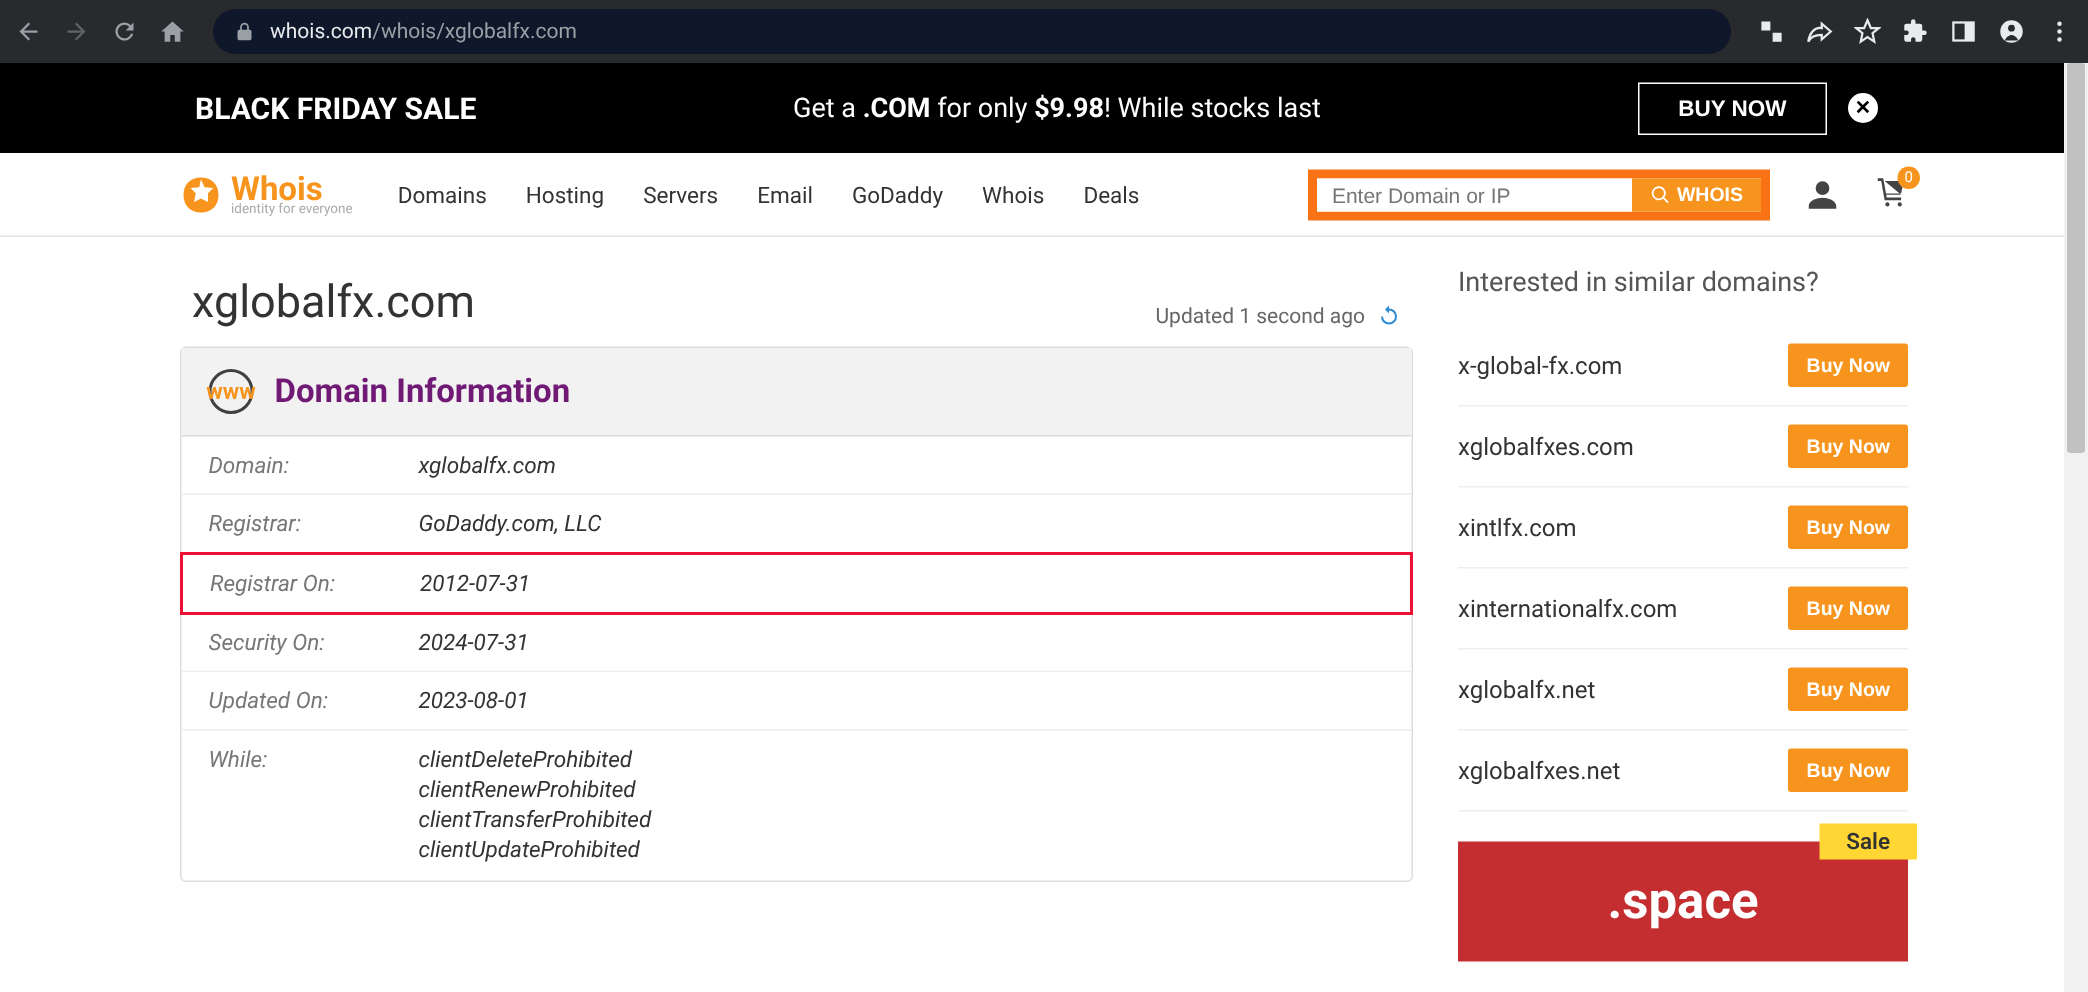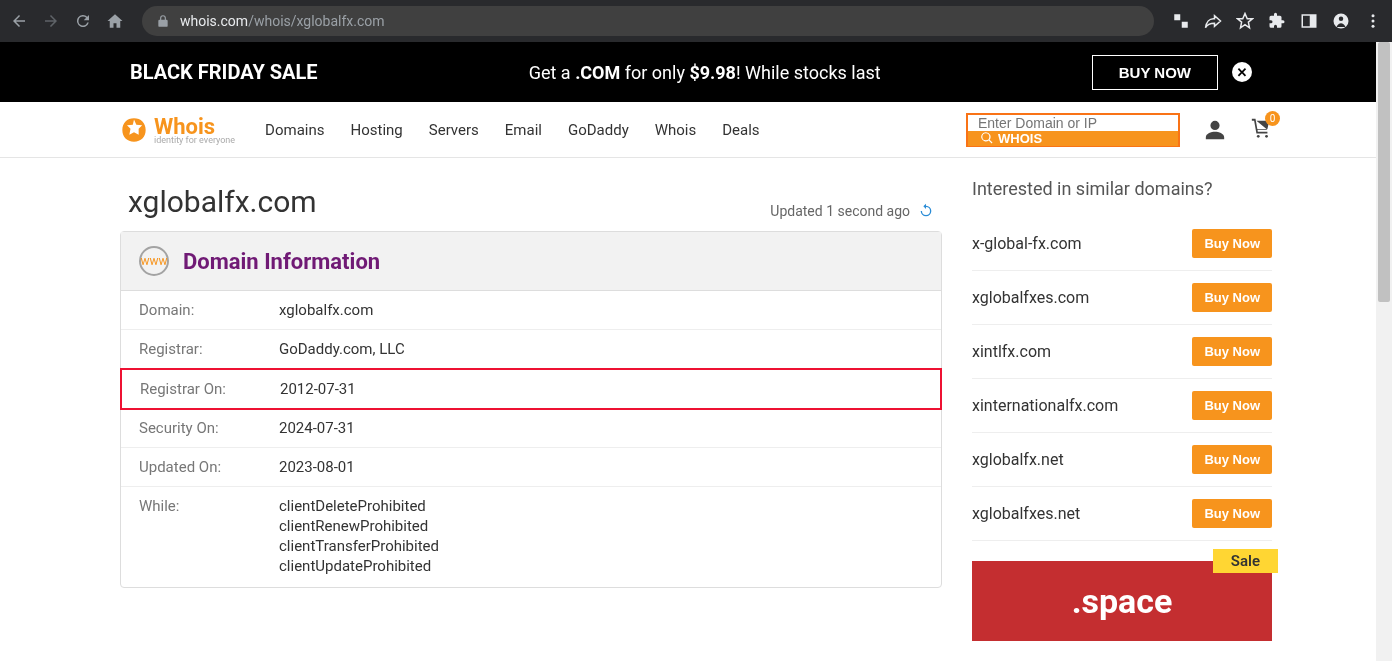--- a/index.html
+++ b/index.html
@@ -3,21 +3,21 @@
 <meta charset="utf-8">
 <style>
 * { margin: 0; padding: 0; box-sizing: border-box; }
 body { font-family: -apple-system, BlinkMacSystemFont, "Segoe UI", Roboto, Arial, sans-serif; background: #fff; overflow-x: hidden; }
 
 
 .browser-chrome { background: #292a2d; height: 42px; display: flex; align-items: center; padding: 0 10px; gap: 12px; }
 .nav-icons { display: flex; gap: 14px; align-items: center; }
 .nav-icon { width: 18px; height: 18px; fill: #9aa0a6; cursor: pointer; }
 .nav-icon.disabled { fill: #5f6368; }
-.url-bar { flex: 1; background: #404040; border-radius: 20px; height: 30px; display: flex; align-items: center; padding: 0 14px; gap: 10px; margin: 0 6px; }
+.url-bar { flex: 1; background: #0f172a; border-radius: 20px; height: 30px; display: flex; align-items: center; padding: 0 14px; gap: 10px; margin: 0 6px; }
 .lock-icon { width: 14px; height: 14px; fill: #9aa0a6; }
 .url-text { color: #9aa0a6; font-size: 14px; }
 .url-text .domain { color: #e8eaed; }
 .right-icons { display: flex; gap: 14px; align-items: center; }
 .right-icon { width: 18px; height: 18px; fill: #e8eaed; cursor: pointer; }
 
 
 .banner { background: #000; height: 60px; display: flex; align-items: center; justify-content: space-between; padding: 0 140px 0 130px; color: #fff; }
 .banner-left { font-weight: 700; font-size: 20px; }
 .banner-mid { font-size: 18px; }
@@ -29,41 +29,41 @@
 
 .main-header { border-bottom: 1px solid #e5e5e5; height: 56px; display: flex; align-items: center; padding: 0 120px; justify-content: space-between; }
 .header-left { display: flex; align-items: center; gap: 30px; }
 .logo { display: flex; align-items: center; gap: 6px; }
 .logo-icon { width: 28px; height: 28px; }
 .logo-text { color: #f7941d; font-size: 22px; font-weight: 700; }
 .logo-sub { color: #aaa; font-size: 9px; display: block; margin-top: -4px; }
 .nav-menu { display: flex; gap: 26px; }
 .nav-menu a { color: #333; text-decoration: none; font-size: 15px; cursor: pointer; }
 .header-right { display: flex; align-items: center; gap: 24px; }
-.search-box { display: flex; border: 2px solid #f97316; height: 34px; flex-direction: column; }
+.search-box { display: flex; border: 6px solid #f97316; height: 34px; }
 .search-input { border: none; padding: 0 10px; width: 210px; font-size: 14px; outline: none; }
 .search-btn { background: #f7941d; color: #fff; border: none; padding: 0 12px; font-weight: 700; font-size: 13px; display: flex; align-items: center; gap: 4px; cursor: pointer; }
 .user-icon, .cart-icon { width: 22px; height: 22px; fill: #444; cursor: pointer; position: relative; }
 .cart-wrap { position: relative; }
 .cart-badge { position: absolute; top: -6px; right: -8px; background: #f7941d; color: #fff; border-radius: 50%; width: 15px; height: 15px; font-size: 10px; display: flex; align-items: center; justify-content: center; }
 
 
 .content { display: flex; padding: 20px 120px; gap: 30px; }
 .left-col { flex: 1; }
 .page-title { font-size: 30px; font-weight: 400; color: #333; padding: 6px 8px 12px; }
 .updated-line { display: flex; justify-content: flex-end; align-items: center; gap: 8px; color: #666; font-size: 14px; margin-top: -36px; margin-bottom: 10px; padding-right: 4px;}
 .refresh-icon { width: 16px; height: 16px; fill: #2a8cd6; cursor: pointer; }
 .title-row { display:flex; align-items:flex-end; justify-content: space-between; }
 
 .card { border: 1px solid #ddd; border-radius: 4px; }
 .card-header { background: #f2f2f2; padding: 14px 18px; display: flex; align-items: center; gap: 14px; border-bottom: 1px solid #ddd; }
-.www-badge { width: 30px; height: 30px; border: 2px solid #a3a3a3; border-radius: 50%; display: flex; align-items: center; justify-content: center; color: #f7941d; font-size: 12px; font-weight: 400; }
+.www-badge { width: 30px; height: 30px; border: 2px solid #404040; border-radius: 50%; display: flex; align-items: center; justify-content: center; color: #f7941d; font-size: 15px; font-weight: 700; }
 .card-title { font-size: 22px; font-weight: 700; color: #701a75; }
 .card-body {}
-.row { display: flex; padding: 10px 18px; border-bottom: 1px solid #eee; }
+.row { display: flex; padding: 10px 18px; border-bottom: 1px solid #eee; font-style: italic; }
 .row:last-child { border-bottom: none; }
 .row-label { width: 140px; color: #777; font-size: 15px; }
 .row-val { color: #333; font-size: 15px; }
 .row-val div { margin-bottom: 2px; }
 .row.highlight { border: 2px solid #e13; margin: -1px; }
 
 
 .right-col { width: 300px; }
 .right-title { font-size: 18px; color: #555; margin-bottom: 18px; }
 .similar-row { display: flex; justify-content: space-between; align-items: center; padding: 12px 0; border-bottom: 1px solid #eee; }

